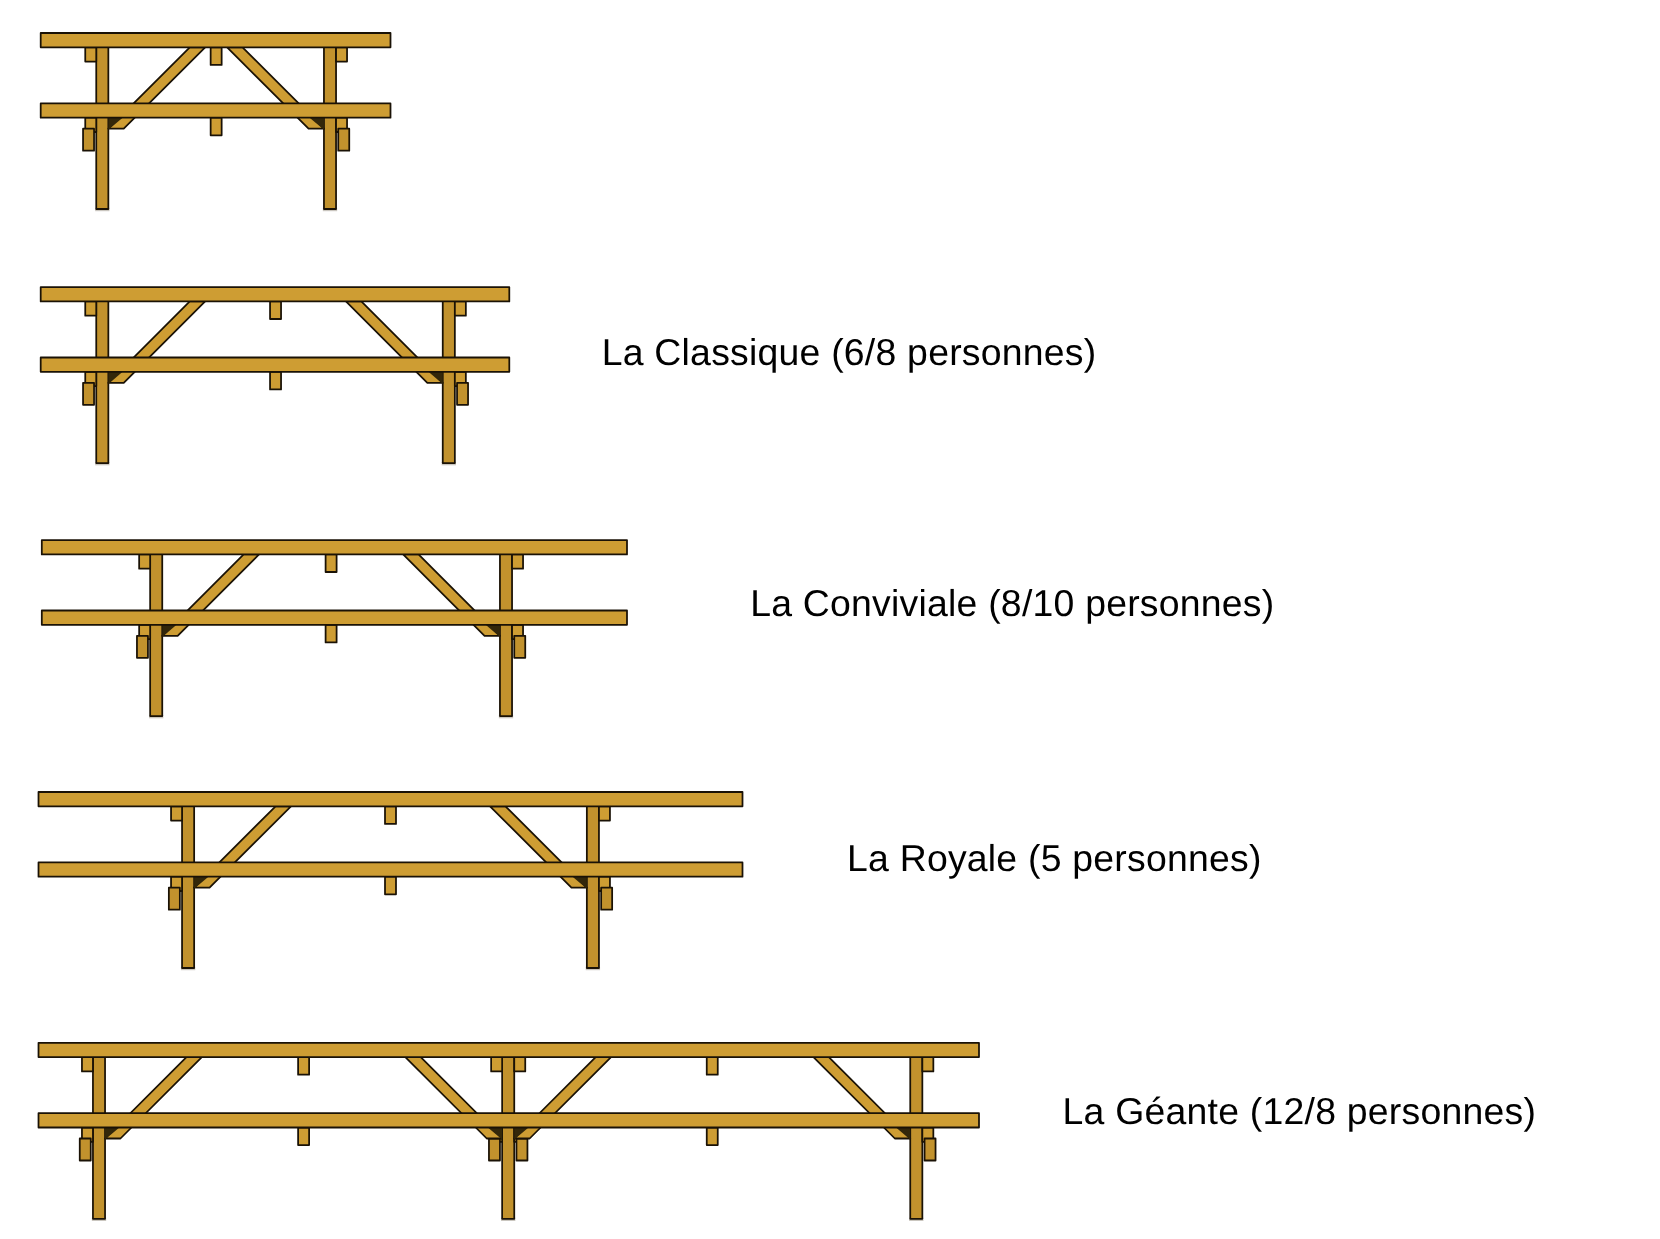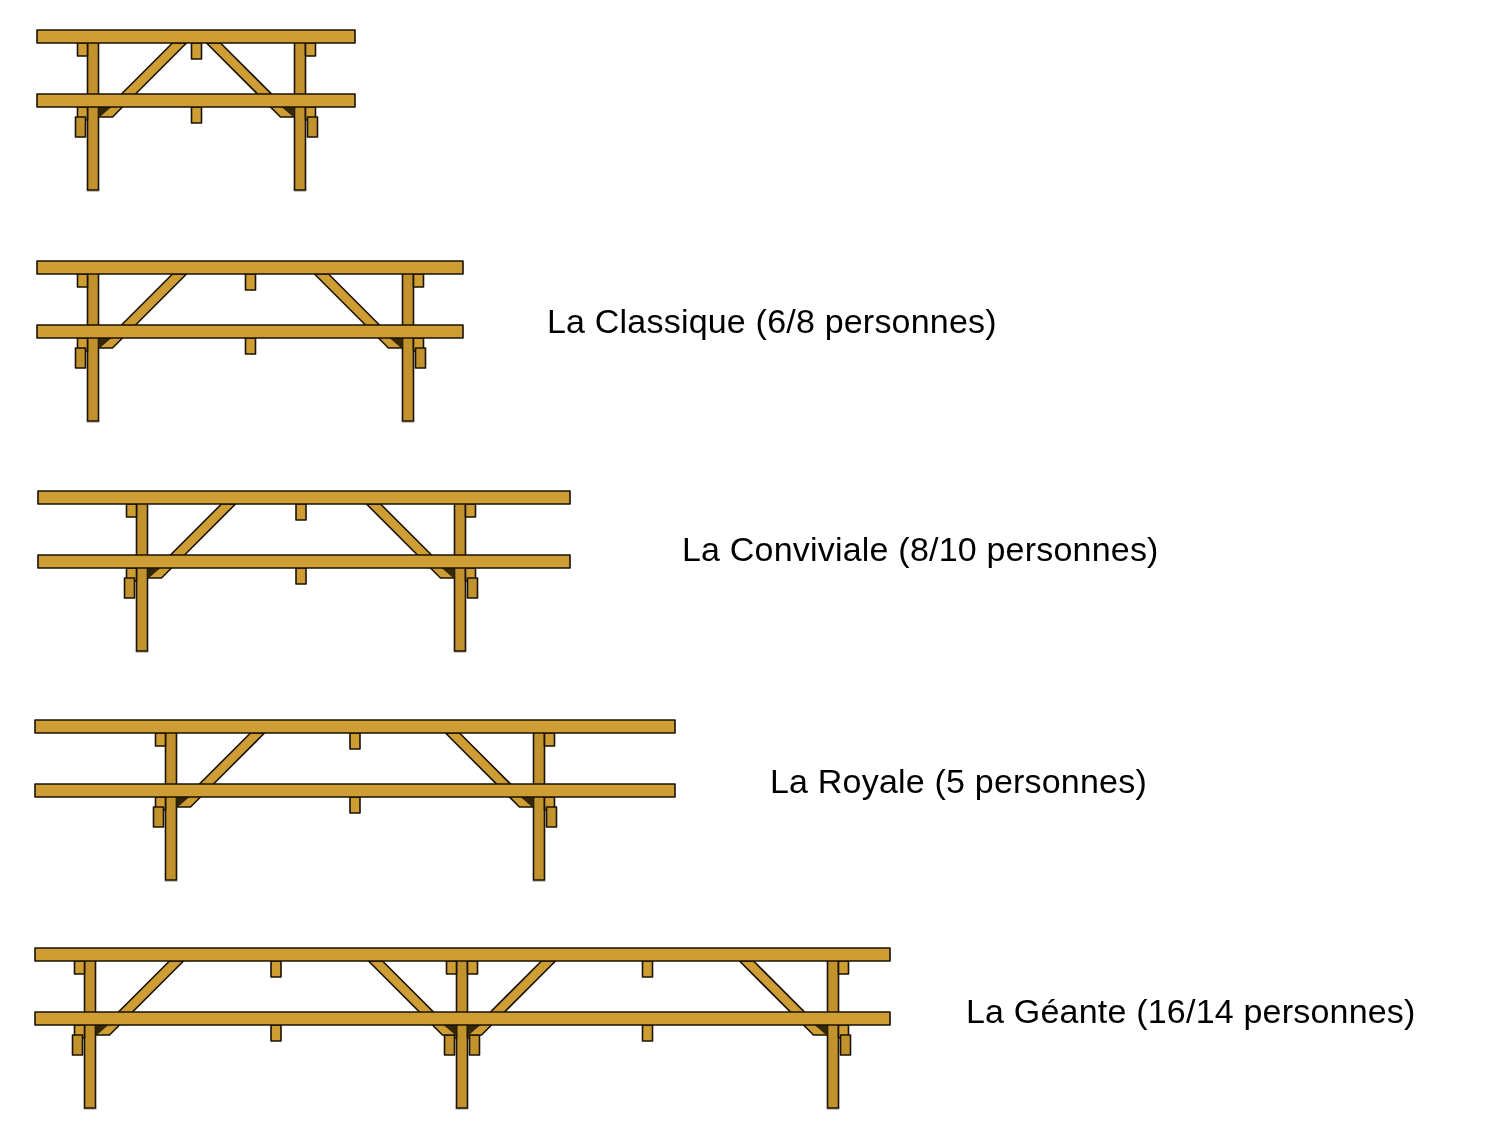--- a/index.html
+++ b/index.html
@@ -149,14 +149,14 @@
         <rect x="642.5" y="961" width="10" height="16" fill="#CE9D33" stroke="#1A1206" stroke-width="1.6" stroke-linejoin="round"></rect>
         <rect x="642.5" y="1025" width="10" height="16" fill="#CE9D33" stroke="#1A1206" stroke-width="1.6" stroke-linejoin="round"></rect>
         <rect x="35" y="1012" width="855" height="13" fill="#CE9D33" stroke="#1A1206" stroke-width="1.6" stroke-linejoin="round"></rect>
         <rect x="35" y="948" width="855" height="13" fill="#CE9D33" stroke="#1A1206" stroke-width="1.6" stroke-linejoin="round"></rect>
       </g>
     </svg>
 
   <div class="table-label" style="left: 547px; top: 321px;">La Classique (6/8 personnes)</div>
   <div class="table-label" style="left: 657px; top: 549px; margin-left: 25px;">La Conviviale (8/10 personnes)</div>
   <div class="table-label" style="left: 770px; top: 781px;">La Royale (5 personnes)</div>
-  <div class="table-label" style="left: 966px; top: 1011px;">La Géante (16/14 personnes)</div>
+  <div class="table-label" style="left: 966px; top: 1011px;">La Géante (12/8 personnes)</div>
 </div>
 
 </body></html>

